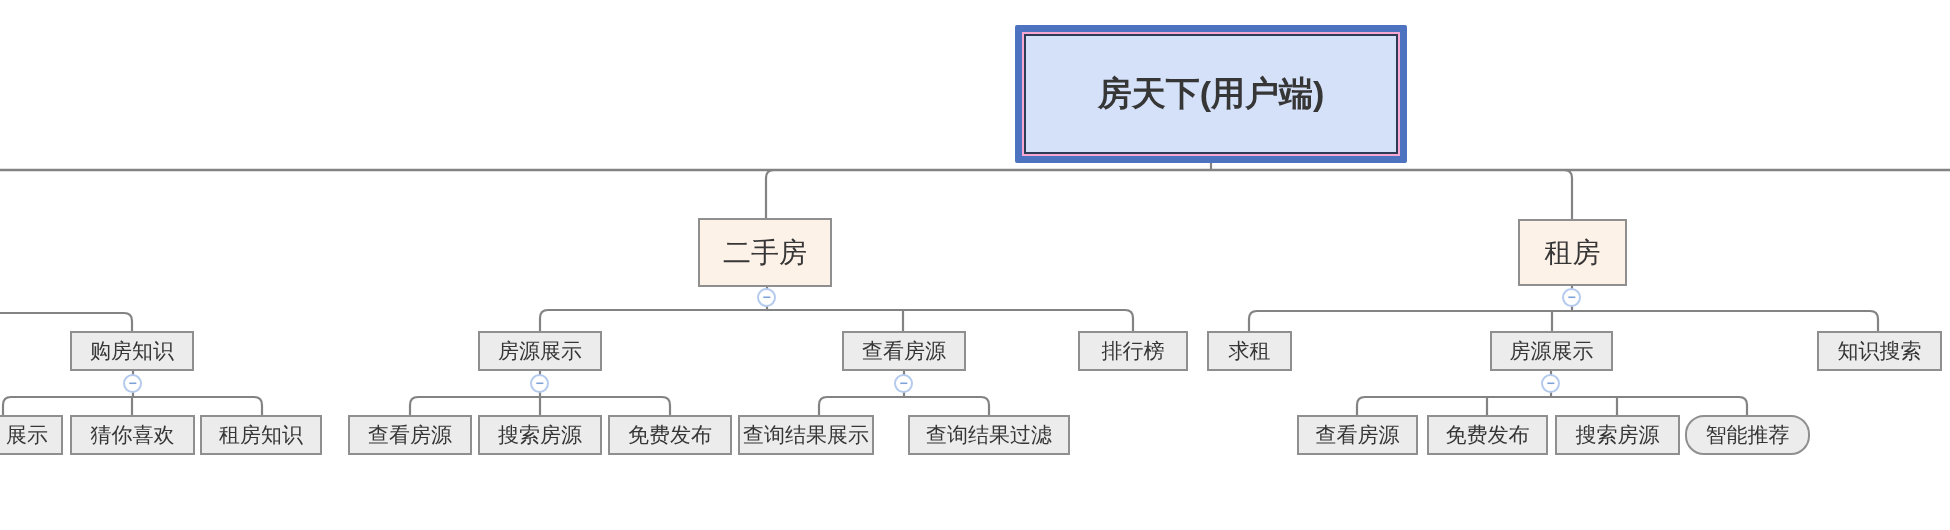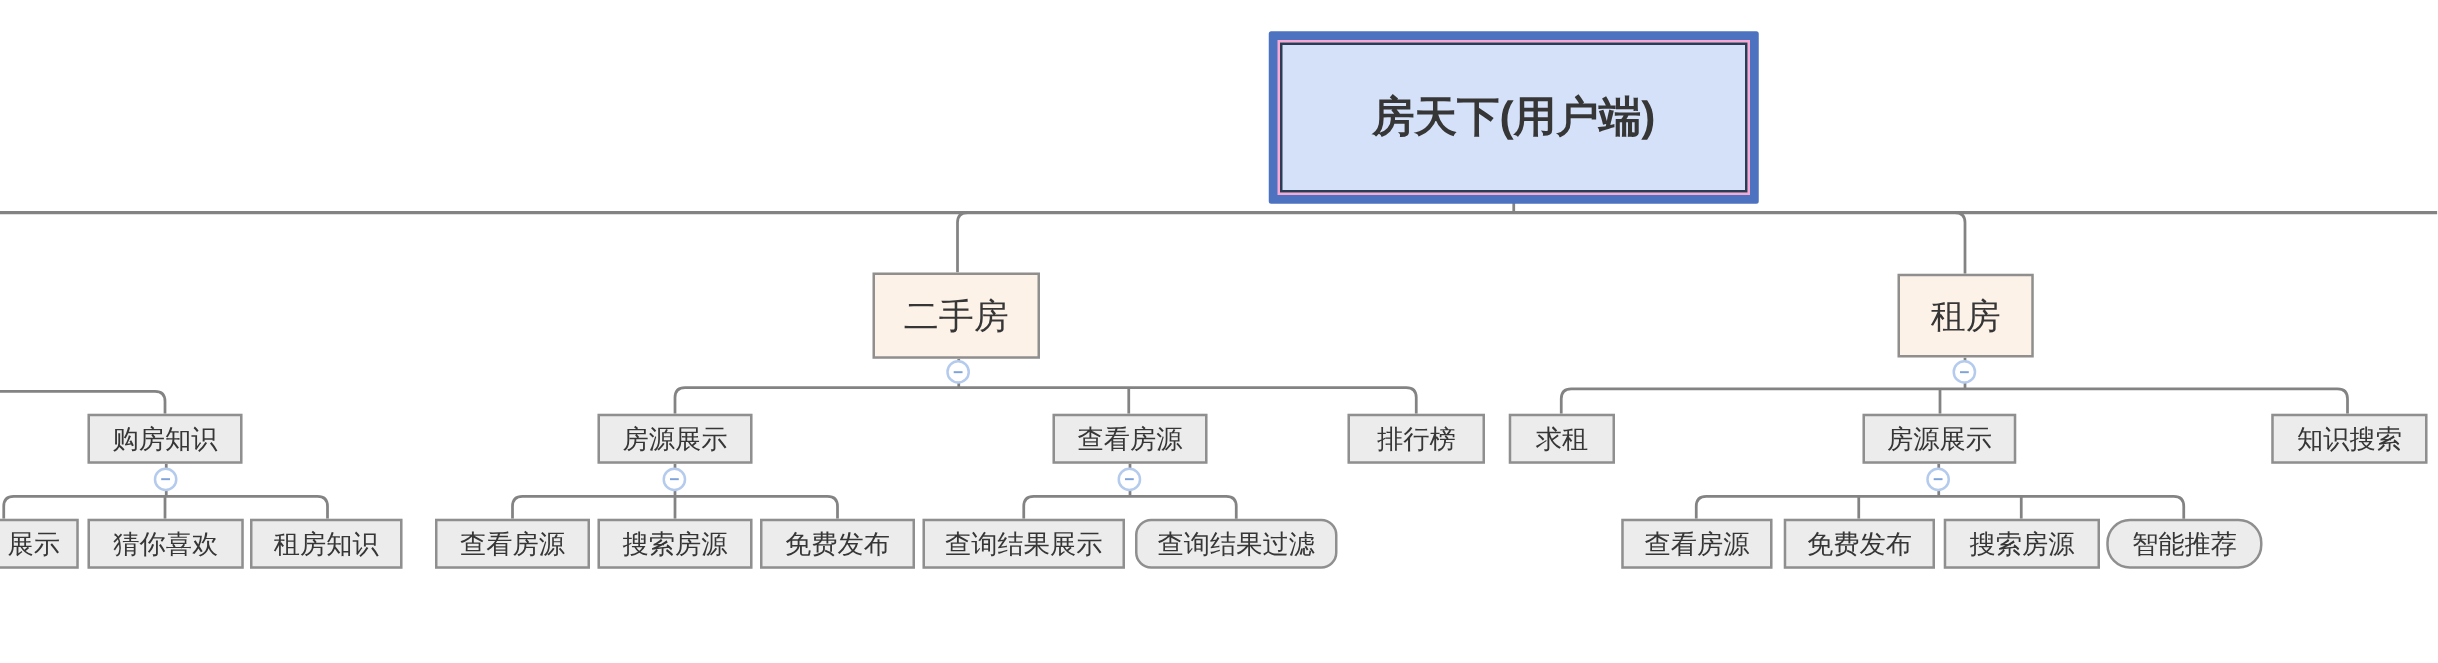--- a/index.html
+++ b/index.html
@@ -99,22 +99,22 @@
   <div class="node cut" style="left:-58px;top:415px;width:121px;height:40px;">展示</div>
   <div class="node" style="left:70px;top:415px;width:125px;height:40px;">猜你喜欢</div>
   <div class="node" style="left:200px;top:415px;width:122px;height:40px;">租房知识</div>
 
   <div class="node" style="left:478px;top:331px;width:124px;height:40px;">房源展示</div>
   <div class="node" style="left:348px;top:415px;width:124px;height:40px;">查看房源</div>
   <div class="node" style="left:478px;top:415px;width:124px;height:40px;">搜索房源</div>
   <div class="node" style="left:608px;top:415px;width:124px;height:40px;">免费发布</div>
 
   <div class="node" style="left:842px;top:331px;width:124px;height:40px;">查看房源</div>
-  <div class="node" style="left:738px;top:415px;width:162px;height:40px;">查询结果展示</div>
-  <div class="node" style="left:908px;top:415px;width:162px;height:40px;border-radius:13px;">查询结果过滤</div>
+  <div class="node" style="left:738px;top:415px;width:136px;height:40px;">查询结果展示</div>
+  <div class="node" style="left:908px;top:415px;width:162px;height:40px;">查询结果过滤</div>
 
   <div class="node" style="left:1078px;top:331px;width:110px;height:40px;">排行榜</div>
 
   <div class="node" style="left:1207px;top:331px;width:85px;height:40px;">求租</div>
 
   <div class="node" style="left:1490px;top:331px;width:123px;height:40px;">房源展示</div>
   <div class="node" style="left:1297px;top:415px;width:121px;height:40px;">查看房源</div>
   <div class="node" style="left:1427px;top:415px;width:121px;height:40px;">免费发布</div>
   <div class="node" style="left:1555px;top:415px;width:125px;height:40px;">搜索房源</div>
   <div class="node" style="left:1685px;top:415px;width:125px;height:40px;border-radius:19px;">智能推荐</div>

